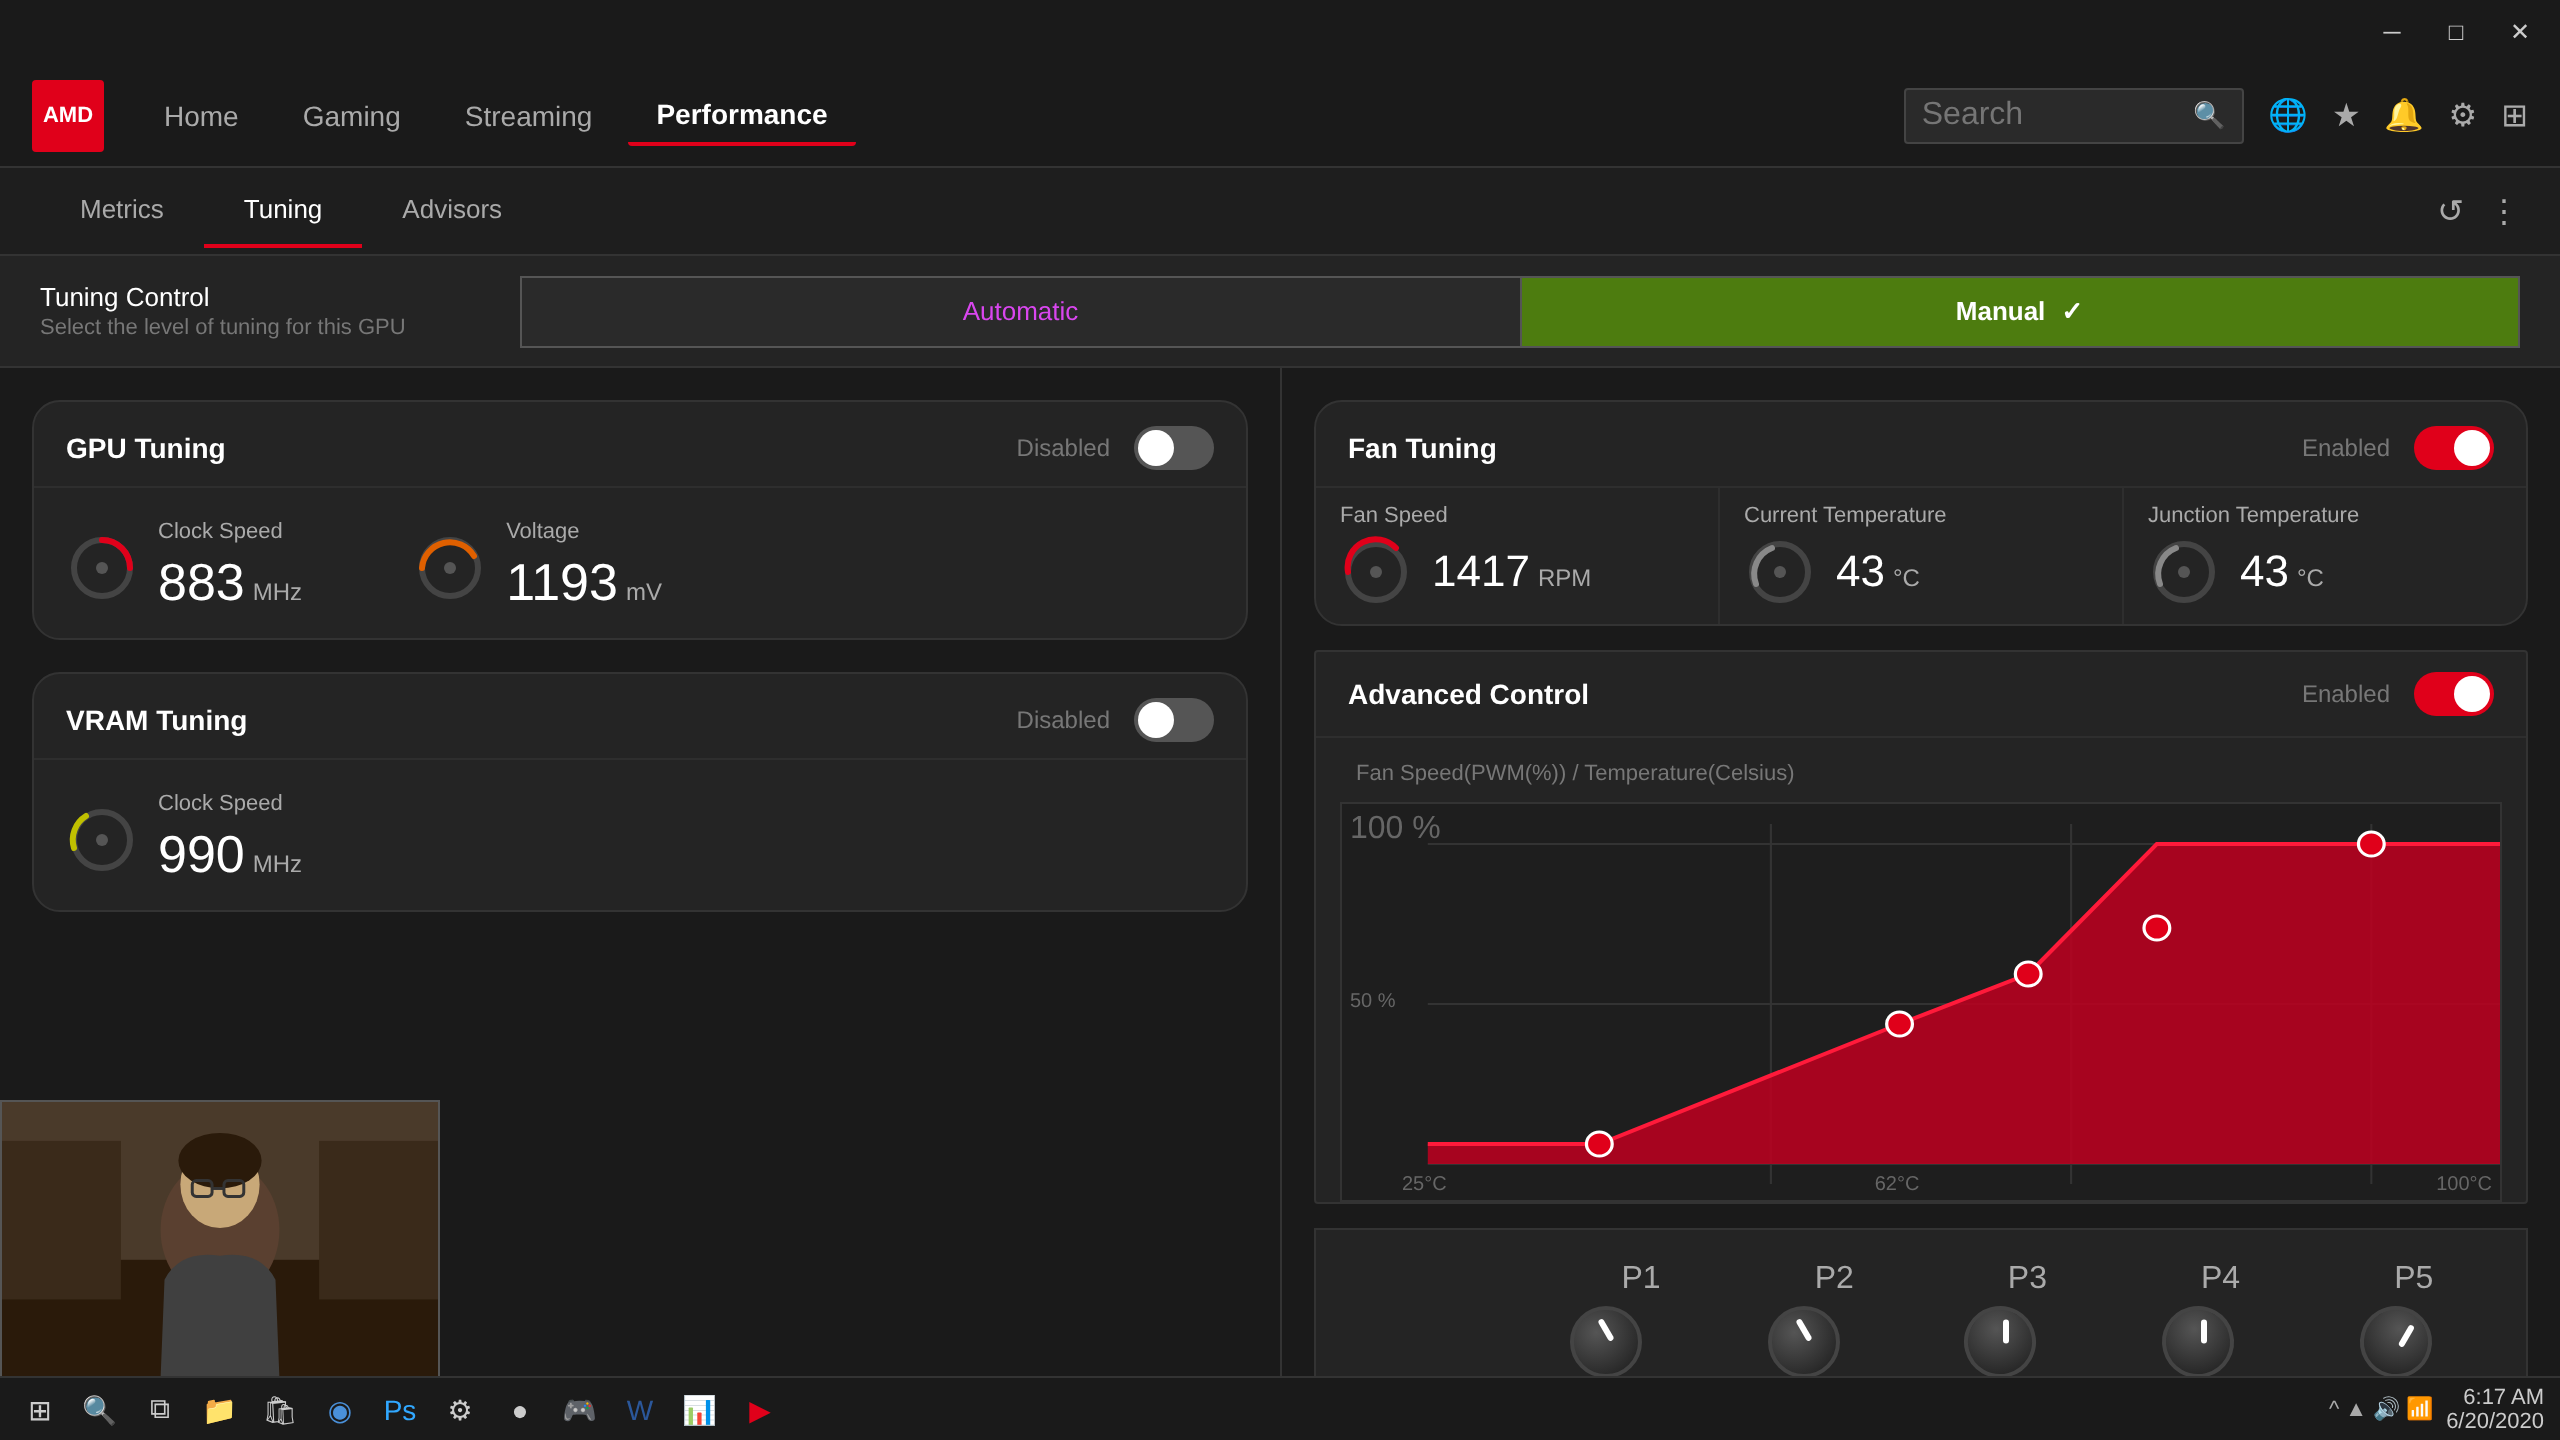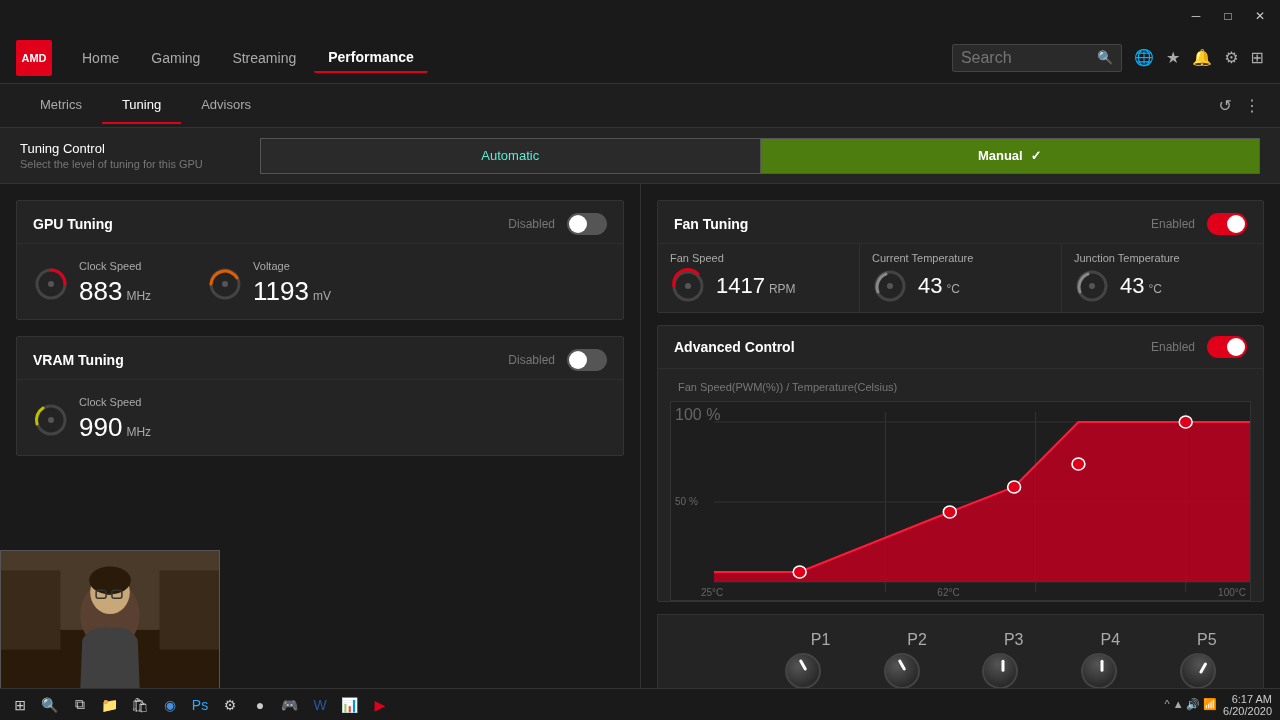--- a/index.html
+++ b/index.html
@@ -163,21 +163,21 @@
       height: 36px;
       display: flex;
       align-items: center;
       justify-content: center;
       font-size: 13px;
       cursor: pointer;
       border: 1px solid #555;
     }
     .tuning-btn.auto {
       background: #2a2a2a;
-      color: #5eead4;
+      color: #d946ef;
       border-right: none;
     }
     .tuning-btn.manual {
       background: #4d7c0f;
       color: #fff;
       font-weight: 600;
       gap: 8px;
     }
 
     
@@ -193,21 +193,21 @@
       display: flex;
       flex-direction: column;
       gap: 16px;
       background: #1a1a1a;
     }
 
     
     .card {
       background: #242424;
       border: 1px solid #333;
-      border-radius: 2px;
+      border-radius: 14px;
     }
     .card-header {
       display: flex;
       align-items: center;
       justify-content: space-between;
       padding: 12px 16px 8px;
       border-bottom: 1px solid #2e2e2e;
     }
     .card-title { font-size: 14px; font-weight: 600; color: #fff; }
     .card-status { font-size: 12px; color: #777; }

